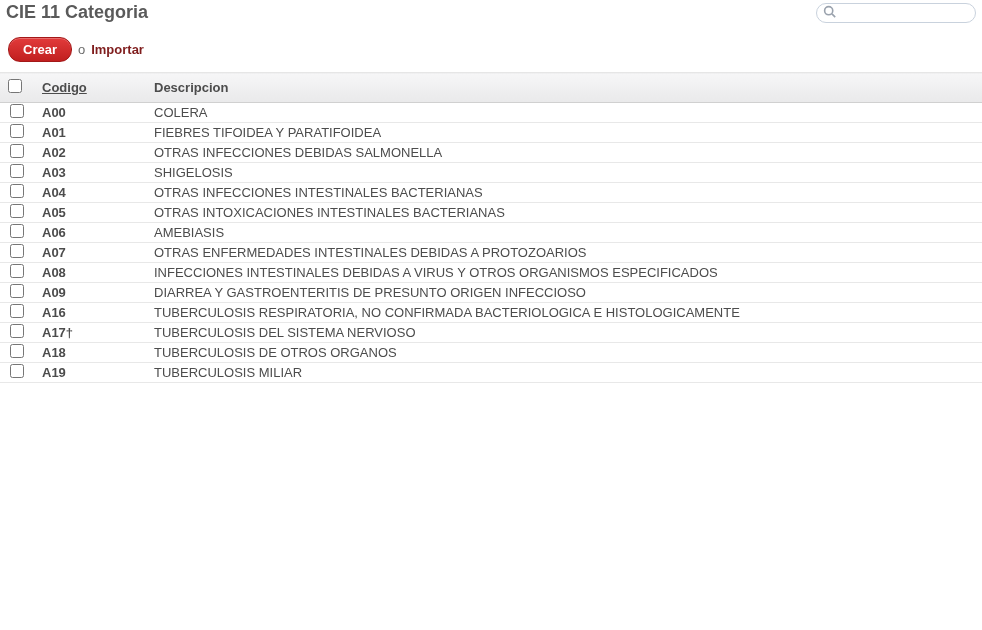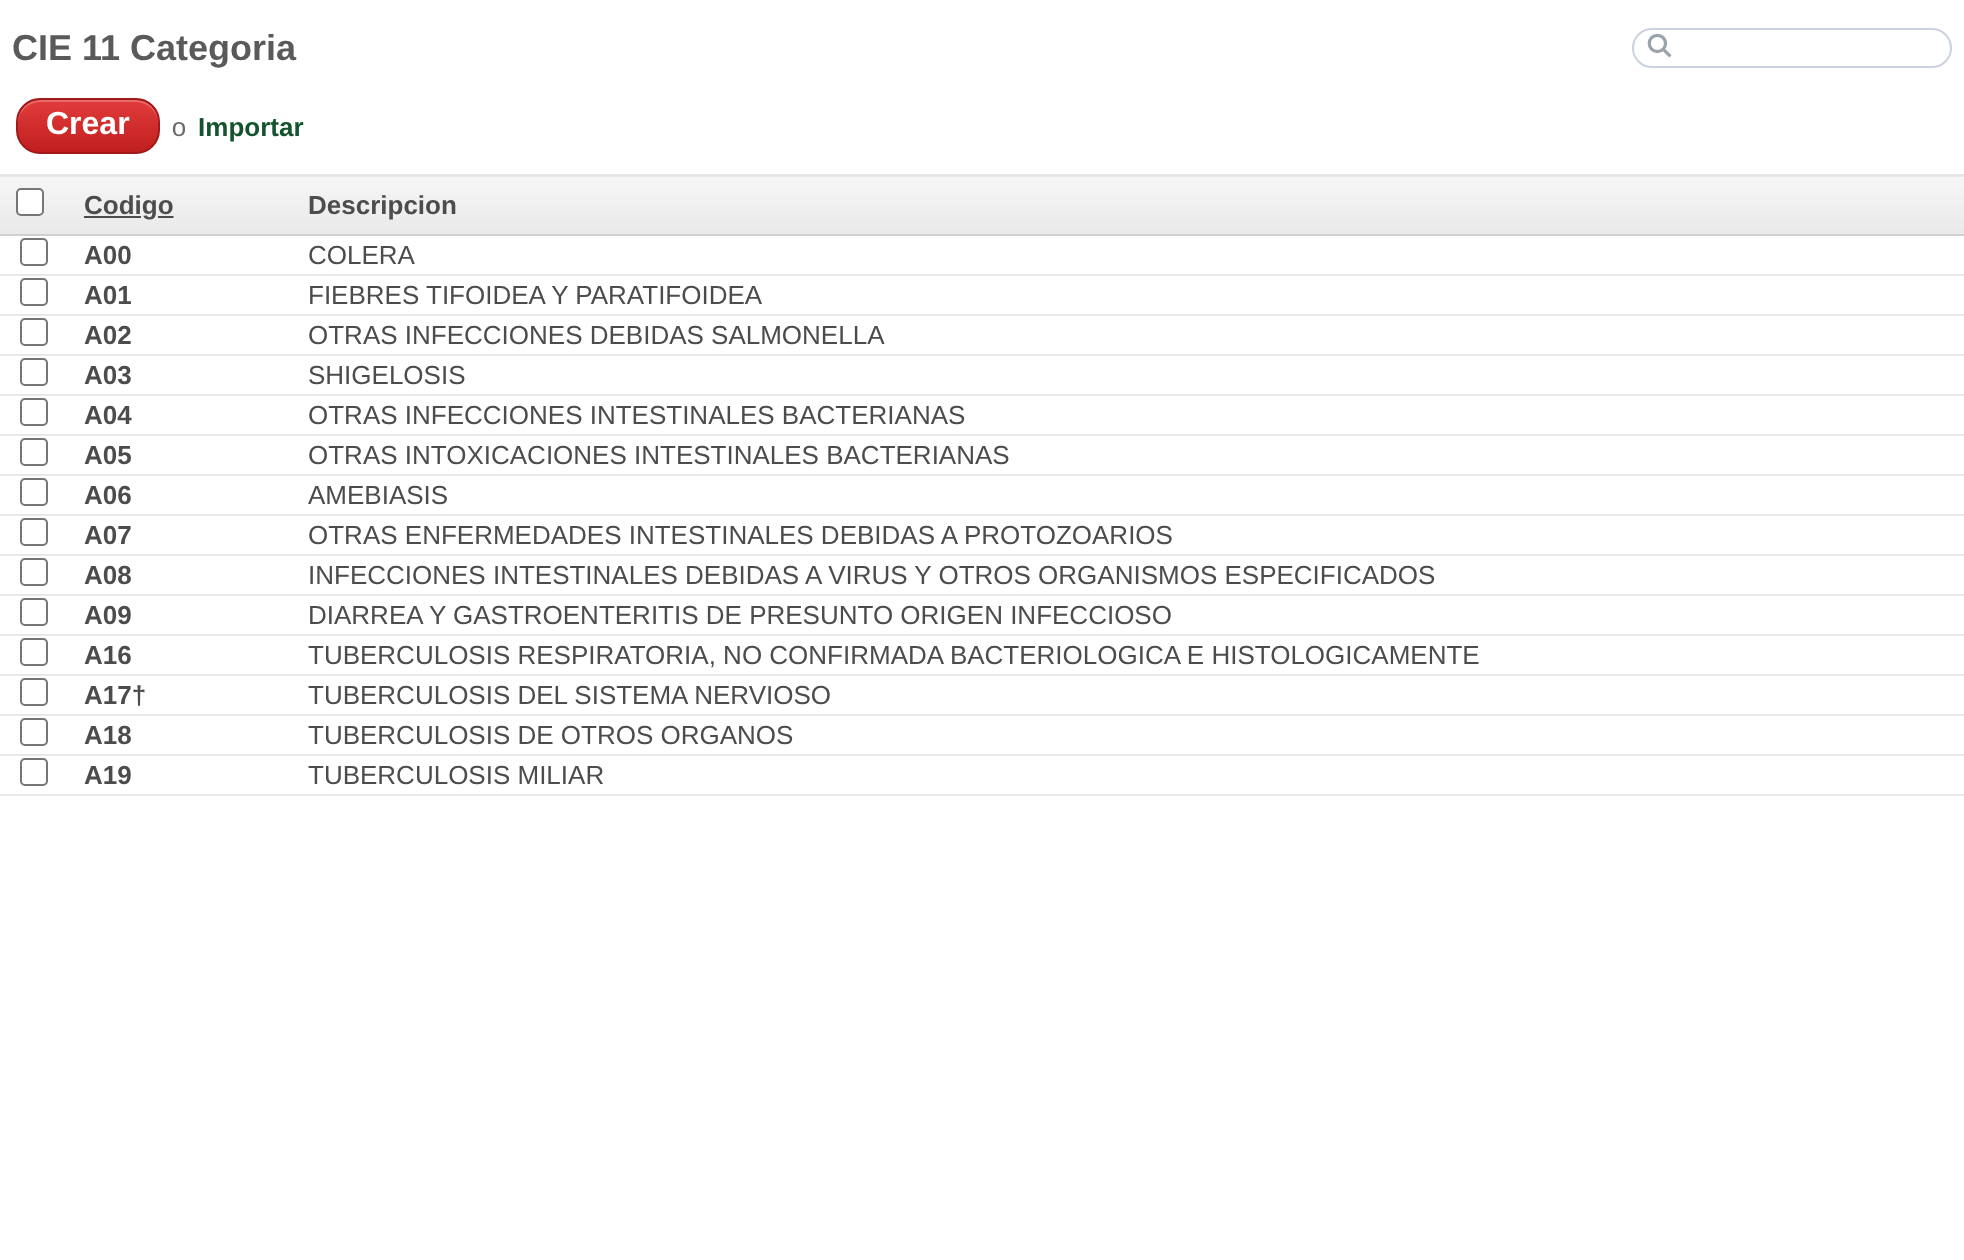--- a/index.html
+++ b/index.html
@@ -5,24 +5,23 @@
     * { box-sizing: border-box; margin: 0; padding: 0; }
     body {
       font-family: "Helvetica Neue", Helvetica, Arial, sans-serif;
       font-size: 13px;
       color: #4c4c4c;
       background: #fff;
       width: 982px;
     }
     .header-row {
       display: flex;
-      align-items: flex-start;
+      align-items: flex-end;
       justify-content: space-between;
       padding: 2px 6px 8px 6px;
-      margin-top: 12px;
     }
     .page-title {
       font-size: 18px;
       font-weight: bold;
       color: #5a5a5a;
     }
     .search-wrap {
       display: flex;
       align-items: center;
       border: 1px solid #c9d2dd;
@@ -46,31 +45,31 @@
       display: flex;
       align-items: center;
       gap: 6px;
     }
     .btn-create {
       background: linear-gradient(to bottom, #e23b3b, #c11f1f);
       color: #fff;
       border: 1px solid #a31818;
       border-radius: 12px;
       padding: 4px 14px;
-      font-size: 16px;
+      font-size: 13px;
       font-weight: bold;
       cursor: pointer;
       box-shadow: 0 1px 0 rgba(255,255,255,0.25) inset;
     }
     .or-text {
       color: #6b6b6b;
       font-size: 13px;
     }
     .import-link {
-      color: #14532d;
+      color: #7f1d1d;
       font-weight: bold;
       text-decoration: none;
       cursor: pointer;
     }
     table.list {
       width: 100%;
       border-collapse: collapse;
       border-top: 1px solid #d7d7d7;
     }
     table.list thead th {

